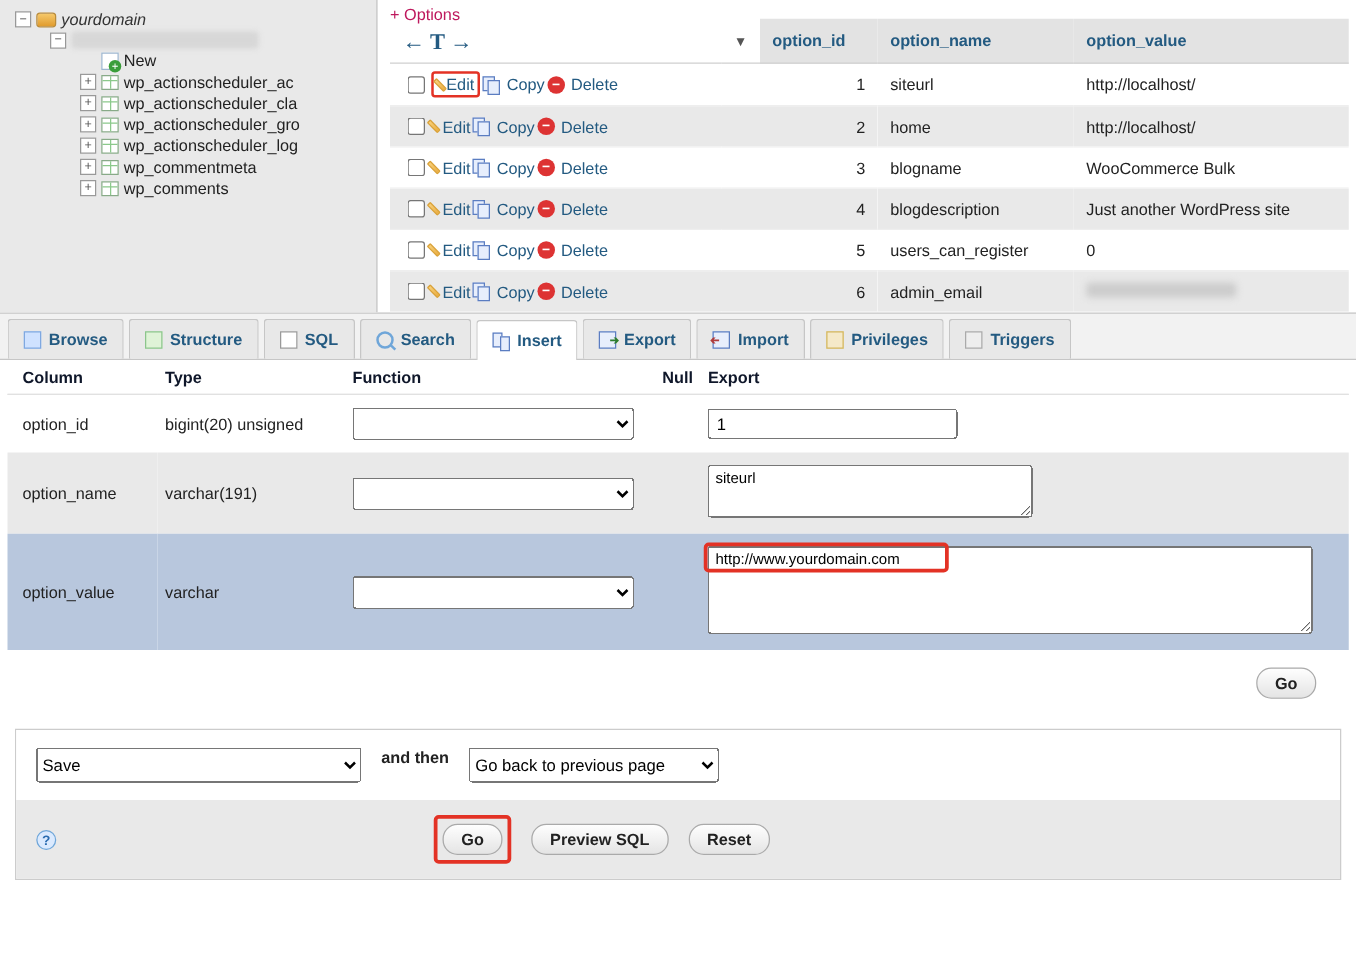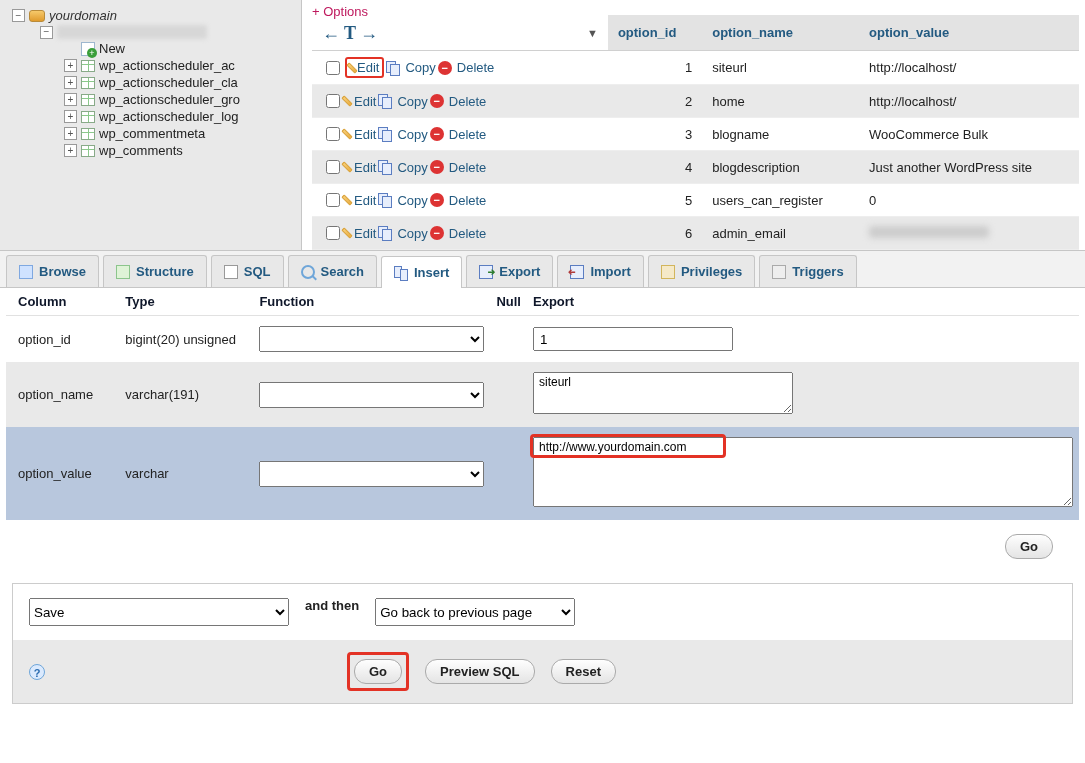--- a/index.html
+++ b/index.html
@@ -179,21 +179,21 @@
   }
   .form-table tbody tr.shade td { background:#e9e9e9; }
   .form-table tbody tr.sel   td { background:#b8c7dd; }
   .form-table td { padding:10px 6px; vertical-align:middle; }
   .col-col { width:120px; padding-left:12px !important; }
   .col-type { width:150px; }
   .col-func select { width:225px; height:26px; }
   .col-null { width:34px; }
   .val-s { width:200px; height:24px; padding:2px 5px; }
   .val-m { width:260px; height:42px; padding:2px 5px; font-family:sans-serif; font-size:12px; resize:both; }
-  .val-l { width:540px; height:70px; padding:2px 5px; font-family:sans-serif; font-size:12px; resize:both; }
+  .val-l { width:484px; height:70px; padding:2px 5px; font-family:sans-serif; font-size:12px; resize:both; }
   .hi-red { border:3px solid #e33225; border-radius:4px; display:inline-block; padding:2px; }
 
   .go-row { text-align:right; padding:14px 26px 10px 0; }
   .btn {
     display:inline-block; padding:4px 14px;
     background:linear-gradient(#fefefe,#e4e4e4);
     border:1px solid #aaa; border-radius:12px;
     color:#222; cursor:pointer; font-weight:bold;
   }
   .hi-rect { border:3px solid #e33225; border-radius:4px; padding:4px; display:inline-block; }

